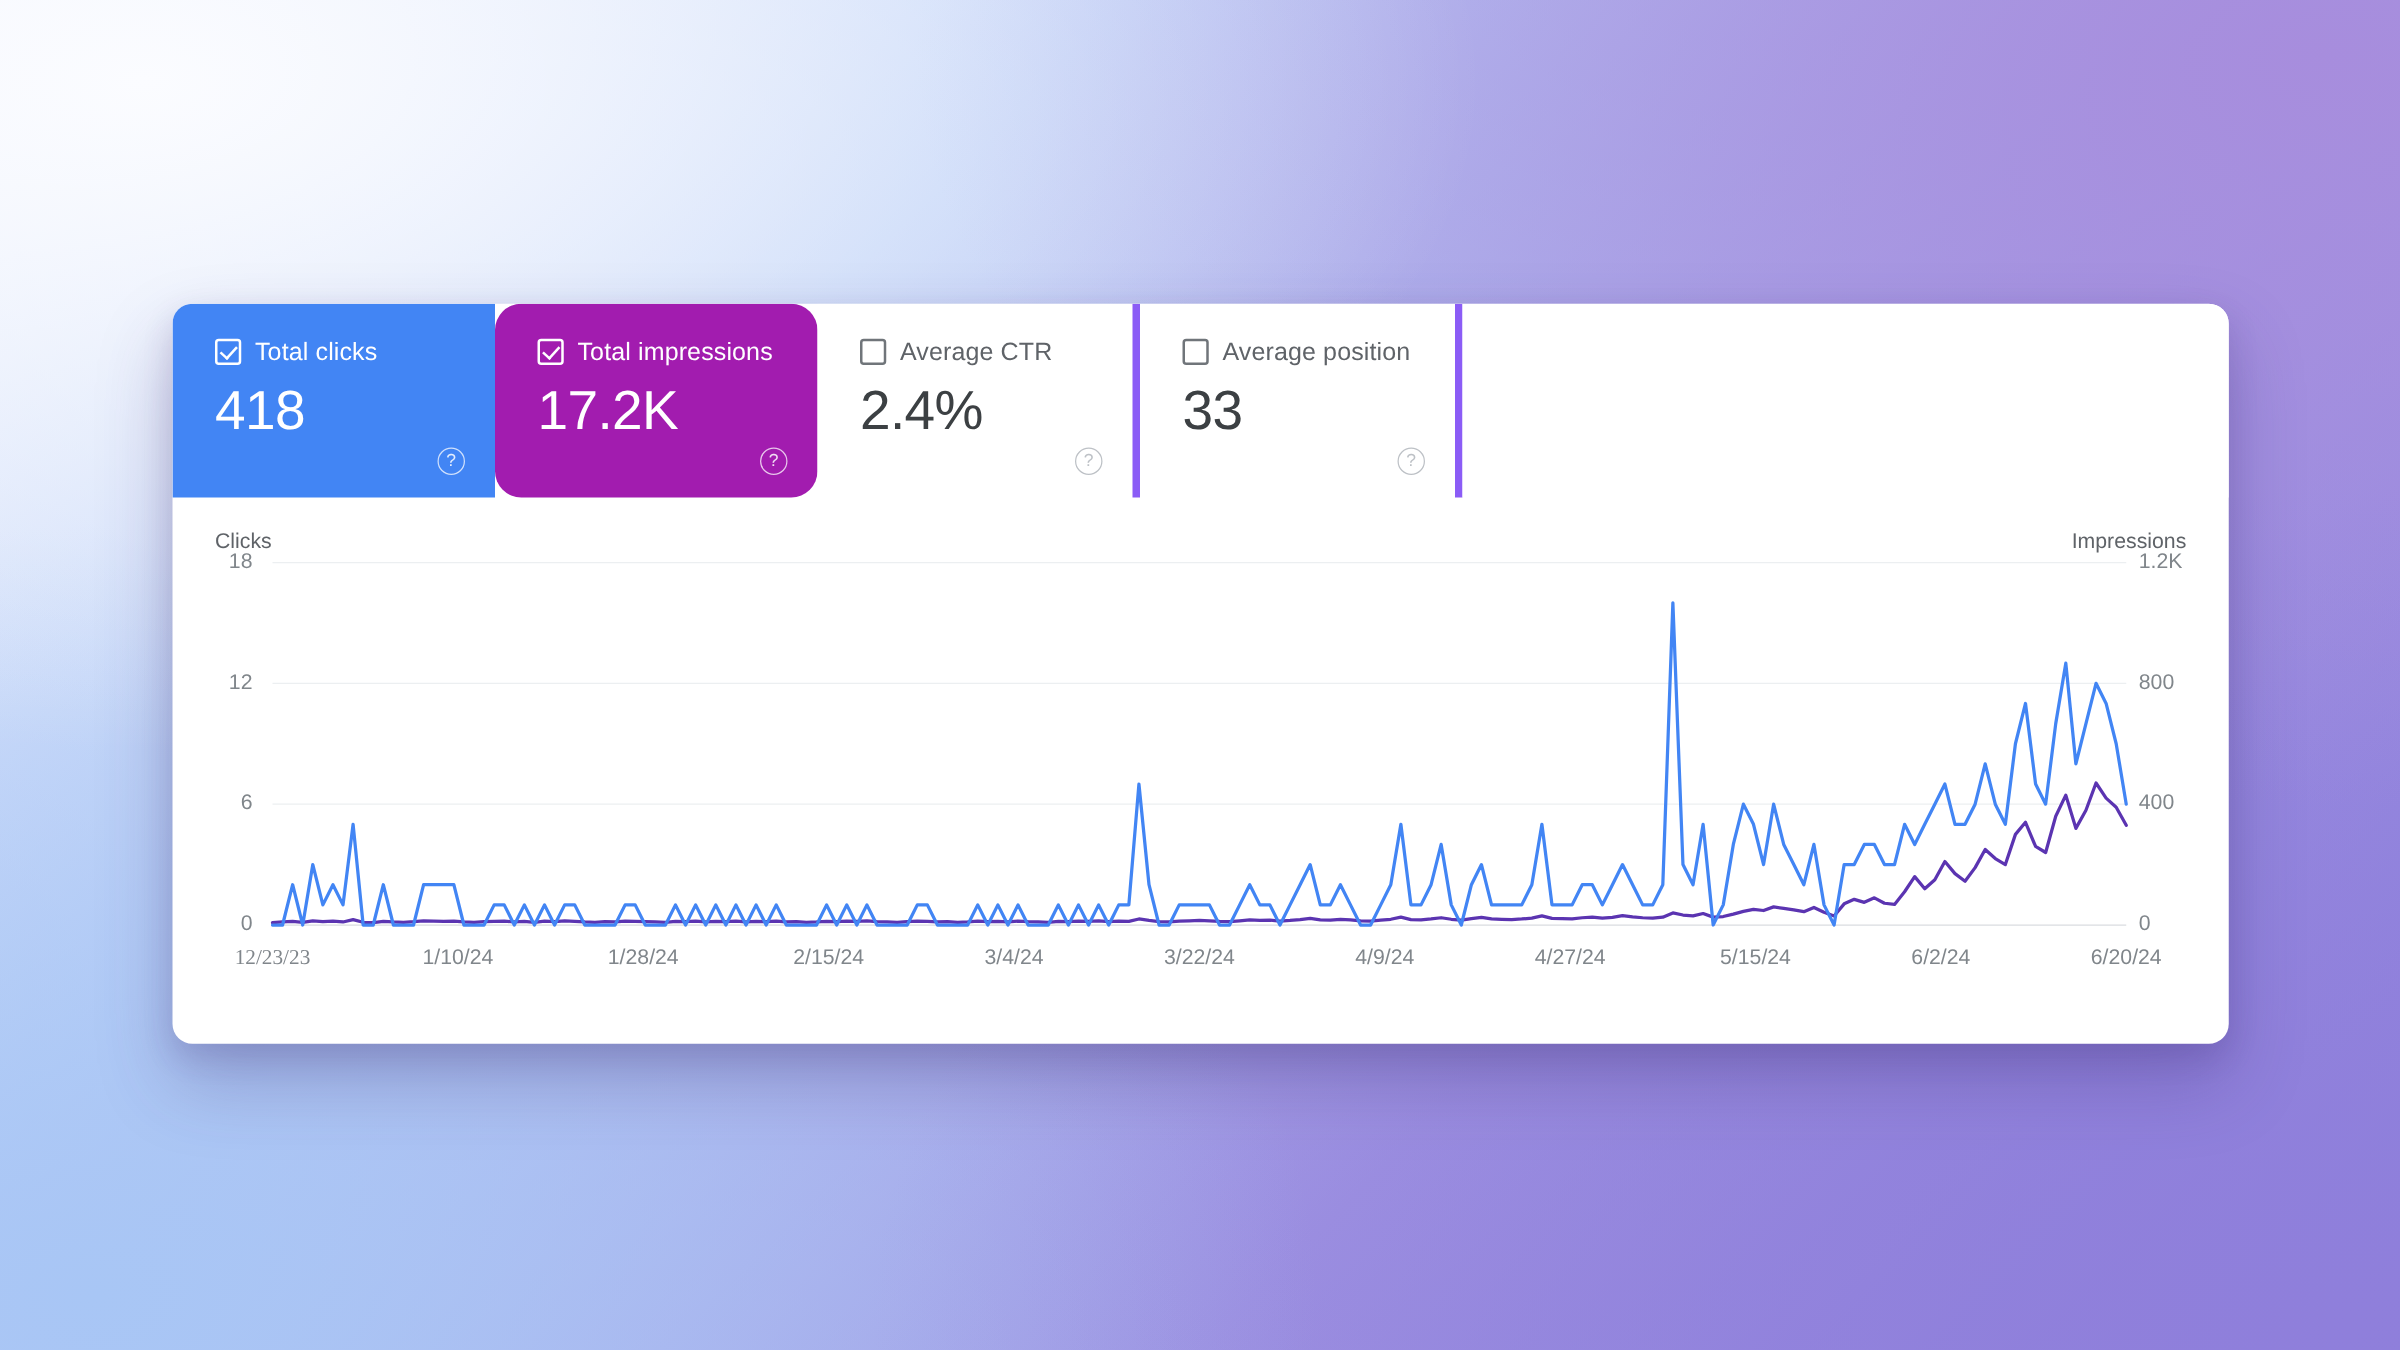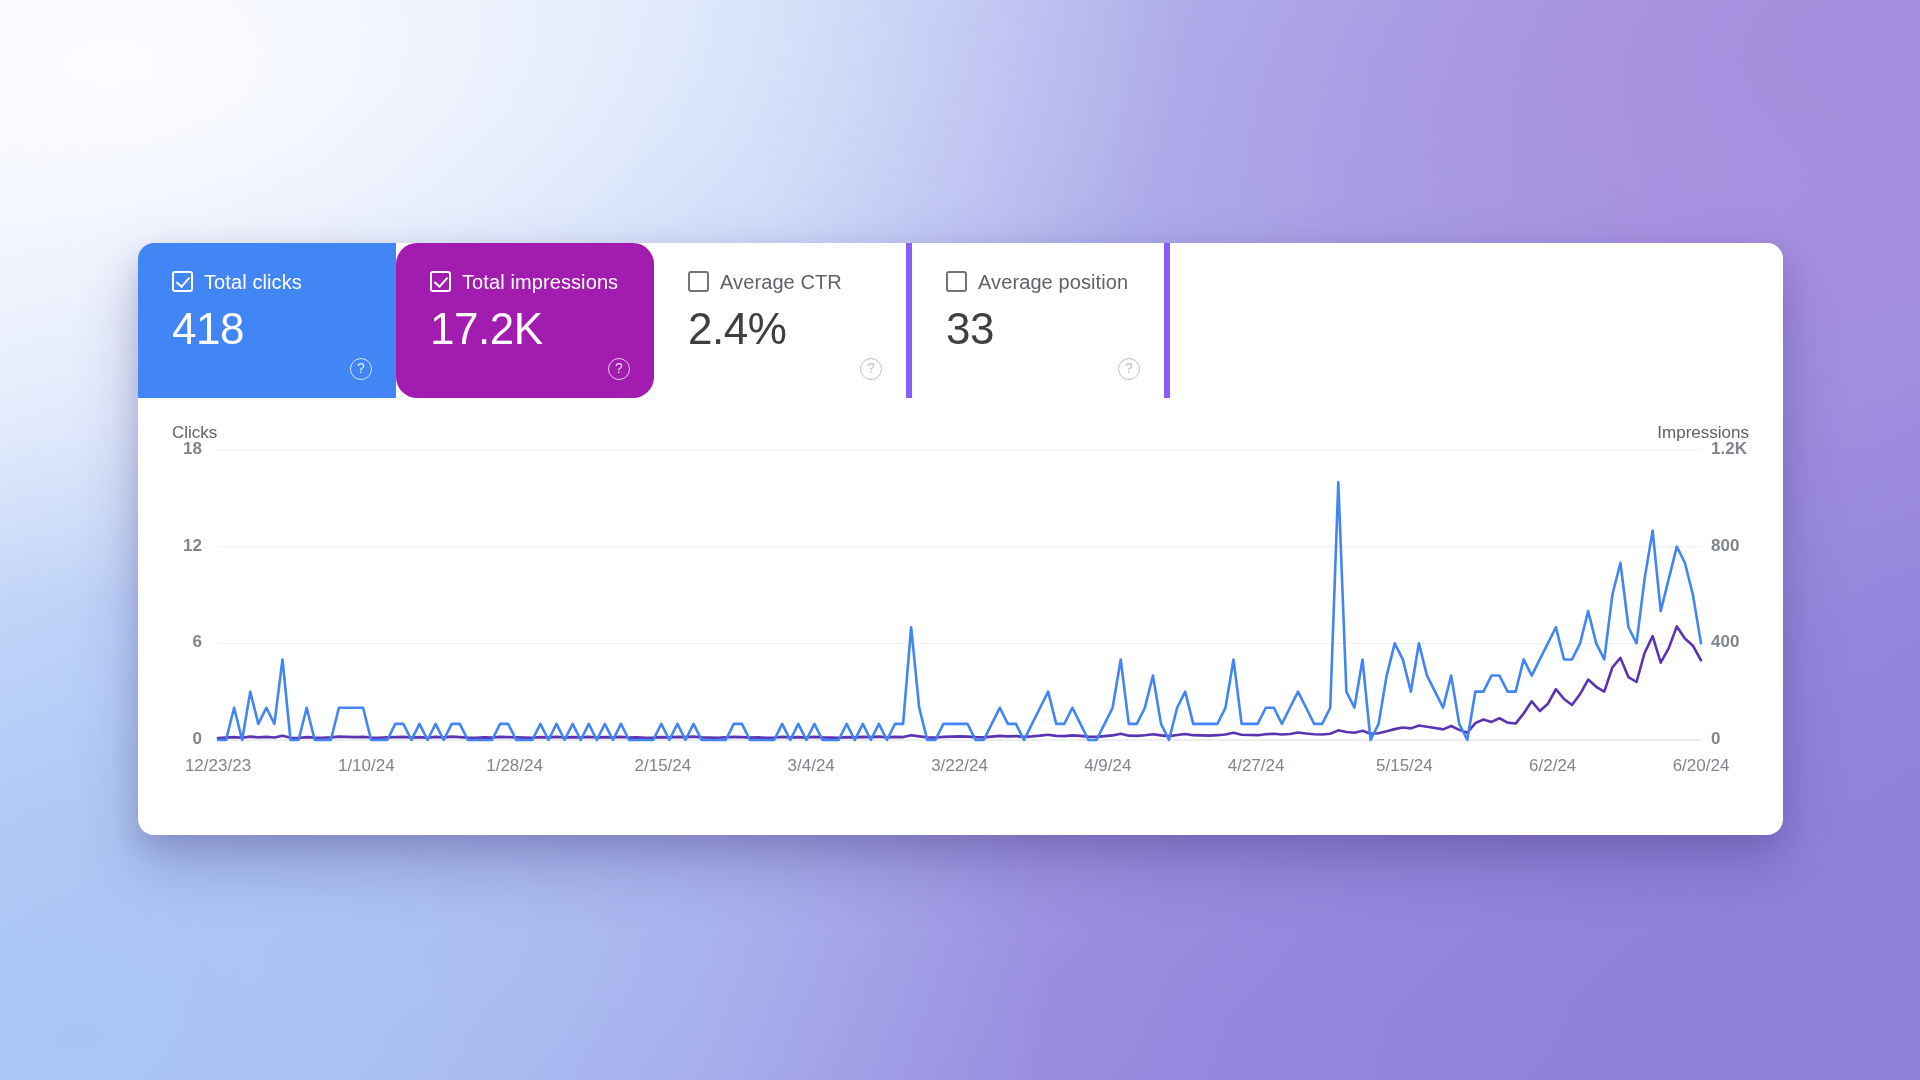--- a/index.html
+++ b/index.html
@@ -58,21 +58,21 @@
   .metric.clicks .help, .metric.impressions .help {
     border-color:rgba(255,255,255,.75); color:rgba(255,255,255,.85);
   }
 
   
   .chart-wrap { position:relative; height:437px; }
   .axis-title { position:absolute; font-size:17px; color:#5f6368; }
   .axis-title.left  { left:34px;  top:25px; }
   .axis-title.right { right:34px; top:25px; }
 
-  .tick { position:absolute; font-size:17px; color:#80868b;font-weight:bold; }
+  .tick { position:absolute; font-size:17px; color:#80868b; }
   .tick.l { right:auto; left:0; width:46px; text-align:right; }
   .tick.r { left:auto; right:0;  width:52px; text-align:left; }
 
   .plot { position:absolute; left:80px; right:82px; top:52px; height:290px; }
   .plot svg { position:absolute; inset:0; width:100%; height:100%; overflow:visible; }
 
   .xlabels { position:absolute; left:80px; right:82px; top:358px; height:22px; }
   .xlabels span {
     position:absolute; transform:translateX(-50%);
     font-size:17px; color:#80868b; white-space:nowrap;
@@ -149,21 +149,21 @@
           <div class="tick l" style="left: 18px; top: 137.667px; width: 46px;">12</div>
           <div class="tick l" style="left: 18px; top: 41px; width: 46px;">18</div>
         </div>
       <div id="right-ticks">
           <div class="tick r" style="right: 16px; top: 331px; width: 56px;">0</div>
           <div class="tick r" style="right: 16px; top: 234.333px; width: 56px;">400</div>
           <div class="tick r" style="right: 16px; top: 137.667px; width: 56px;">800</div>
           <div class="tick r" style="right: 16px; top: 41px; width: 56px;">1.2K</div>
         </div>
       <div class="xlabels" id="xlabels">
-          <span style="left: 0%;">12/23/23</span>
+          <span style="left: 0%; font-family: Liberation Serif, serif;">12/23/23</span>
           <span style="left: 10%;">1/10/24</span>
           <span style="left: 20%;">1/28/24</span>
           <span style="left: 30%;">2/15/24</span>
           <span style="left: 40%;">3/4/24</span>
           <span style="left: 50%;">3/22/24</span>
           <span style="left: 60%;">4/9/24</span>
           <span style="left: 70%;">4/27/24</span>
           <span style="left: 80%;">5/15/24</span>
           <span style="left: 90%;">6/2/24</span>
           <span style="left: 100%;">6/20/24</span>

